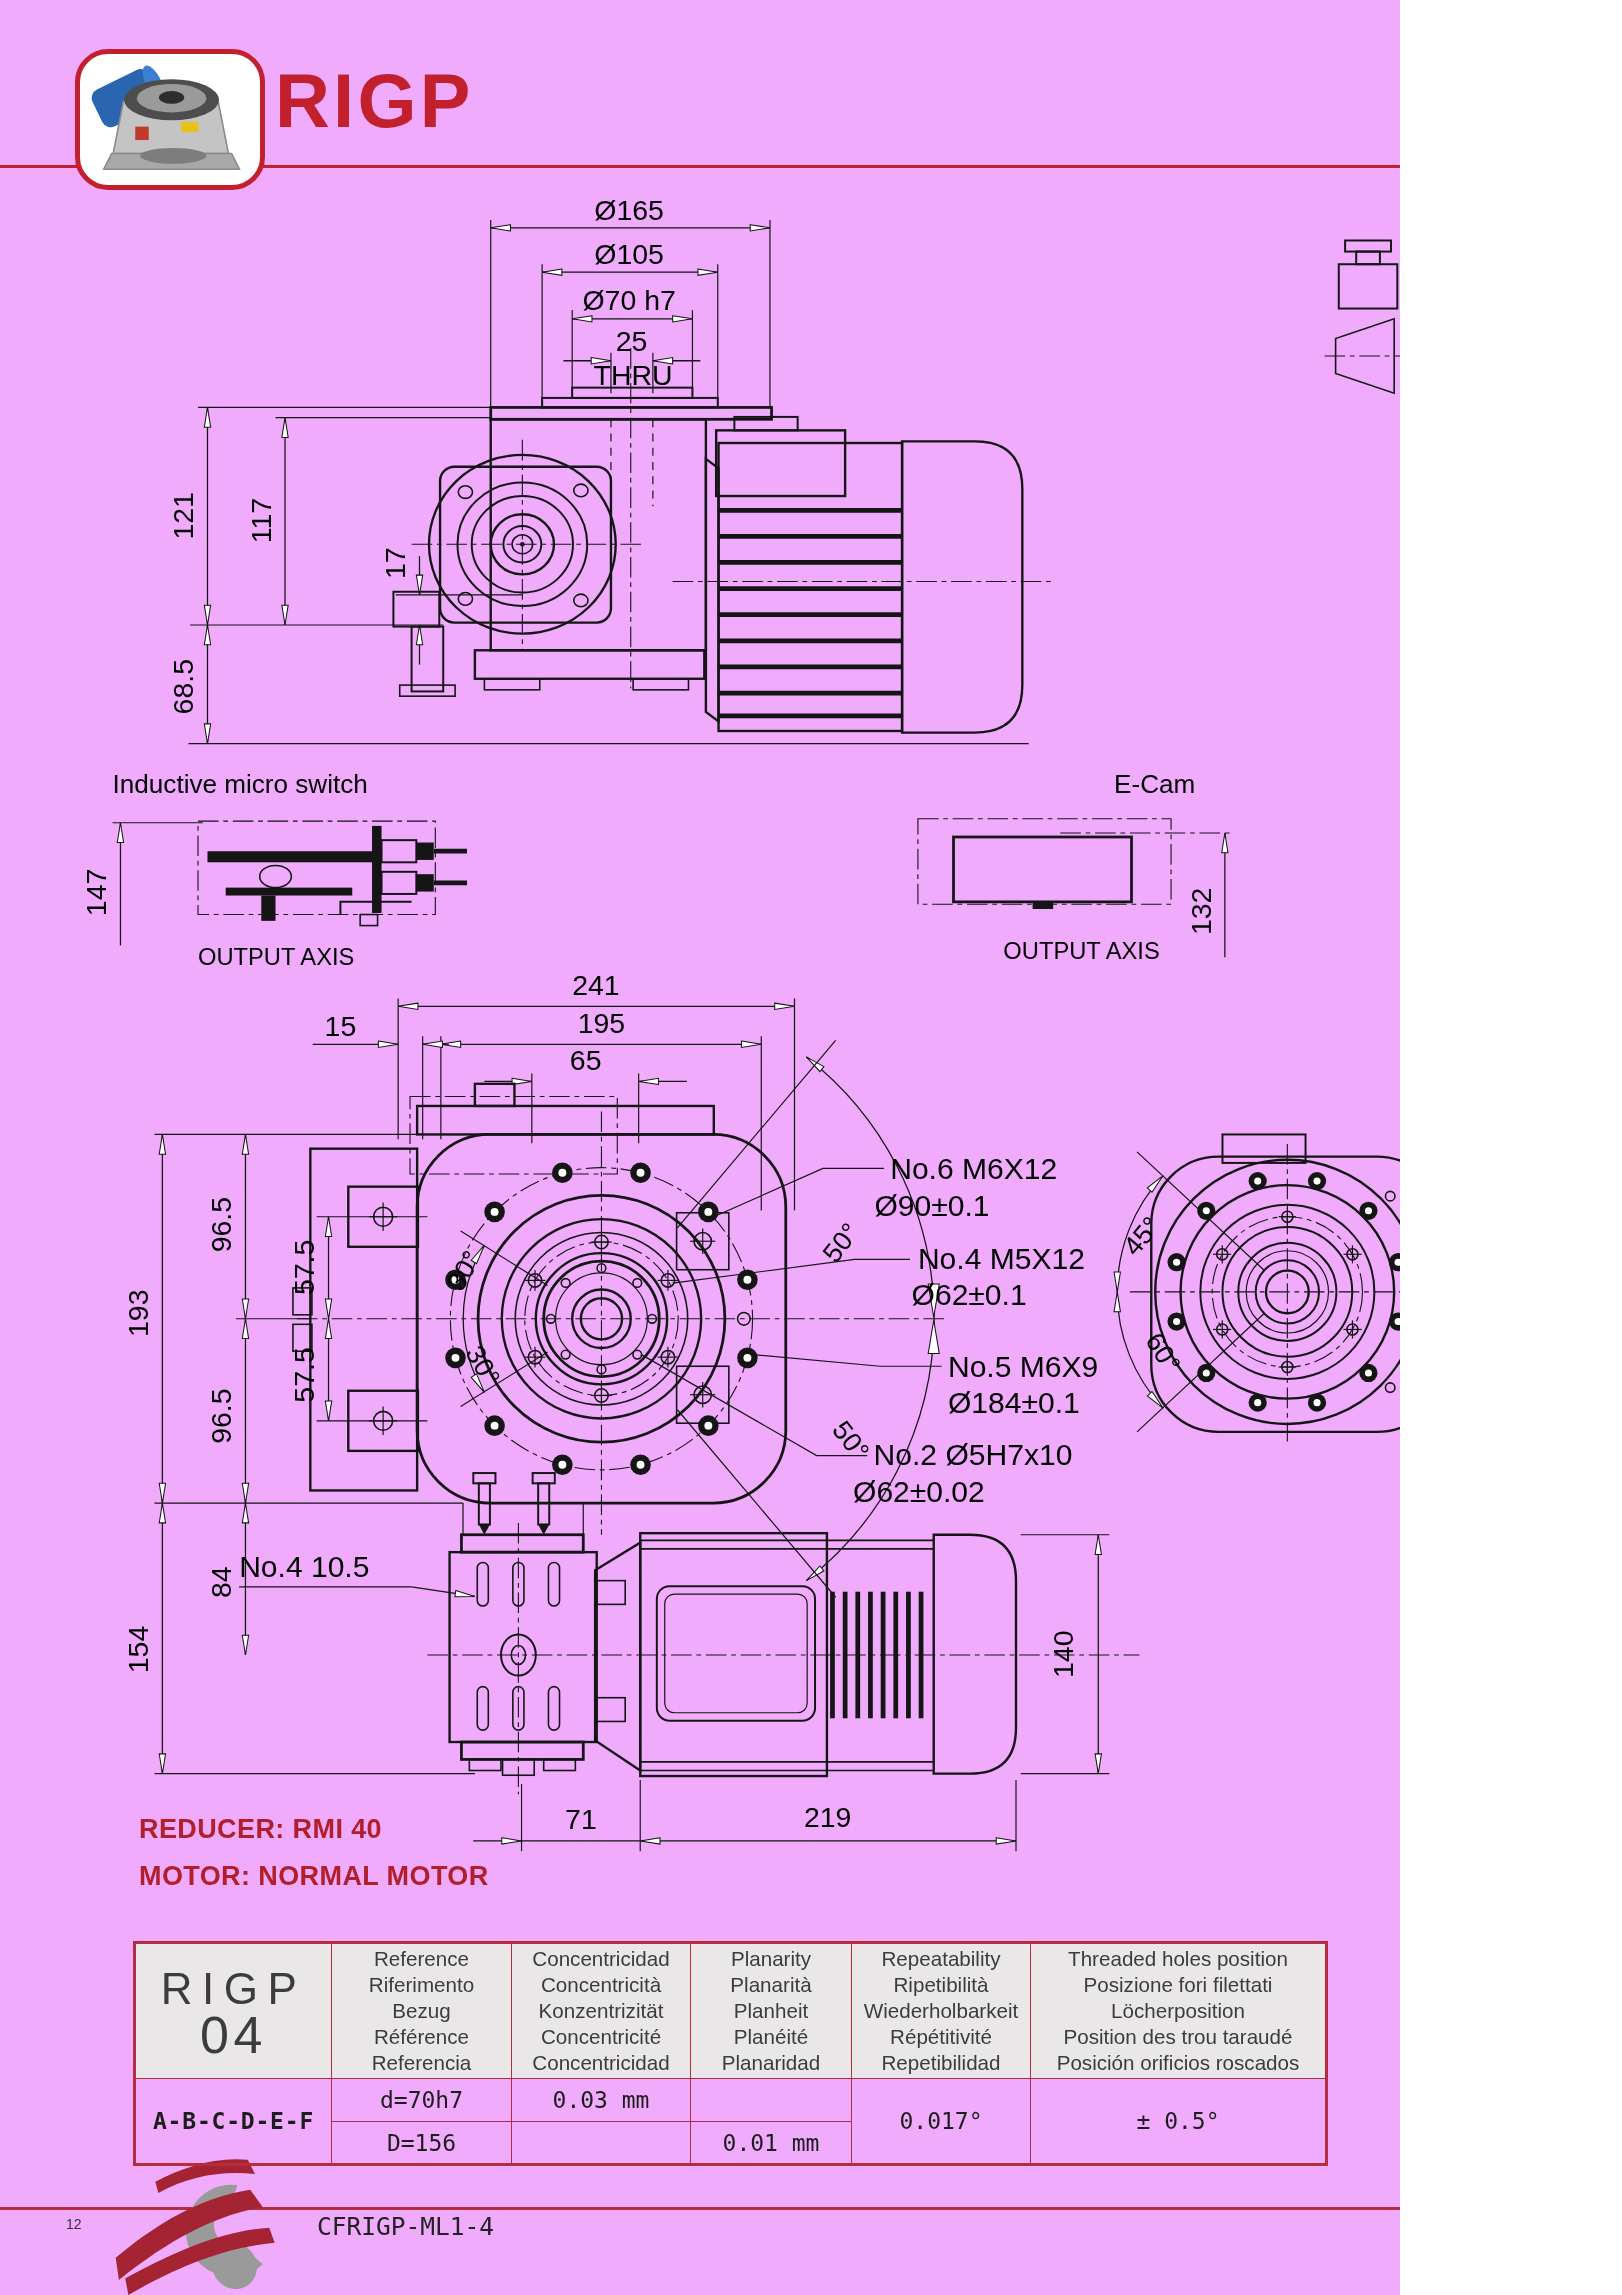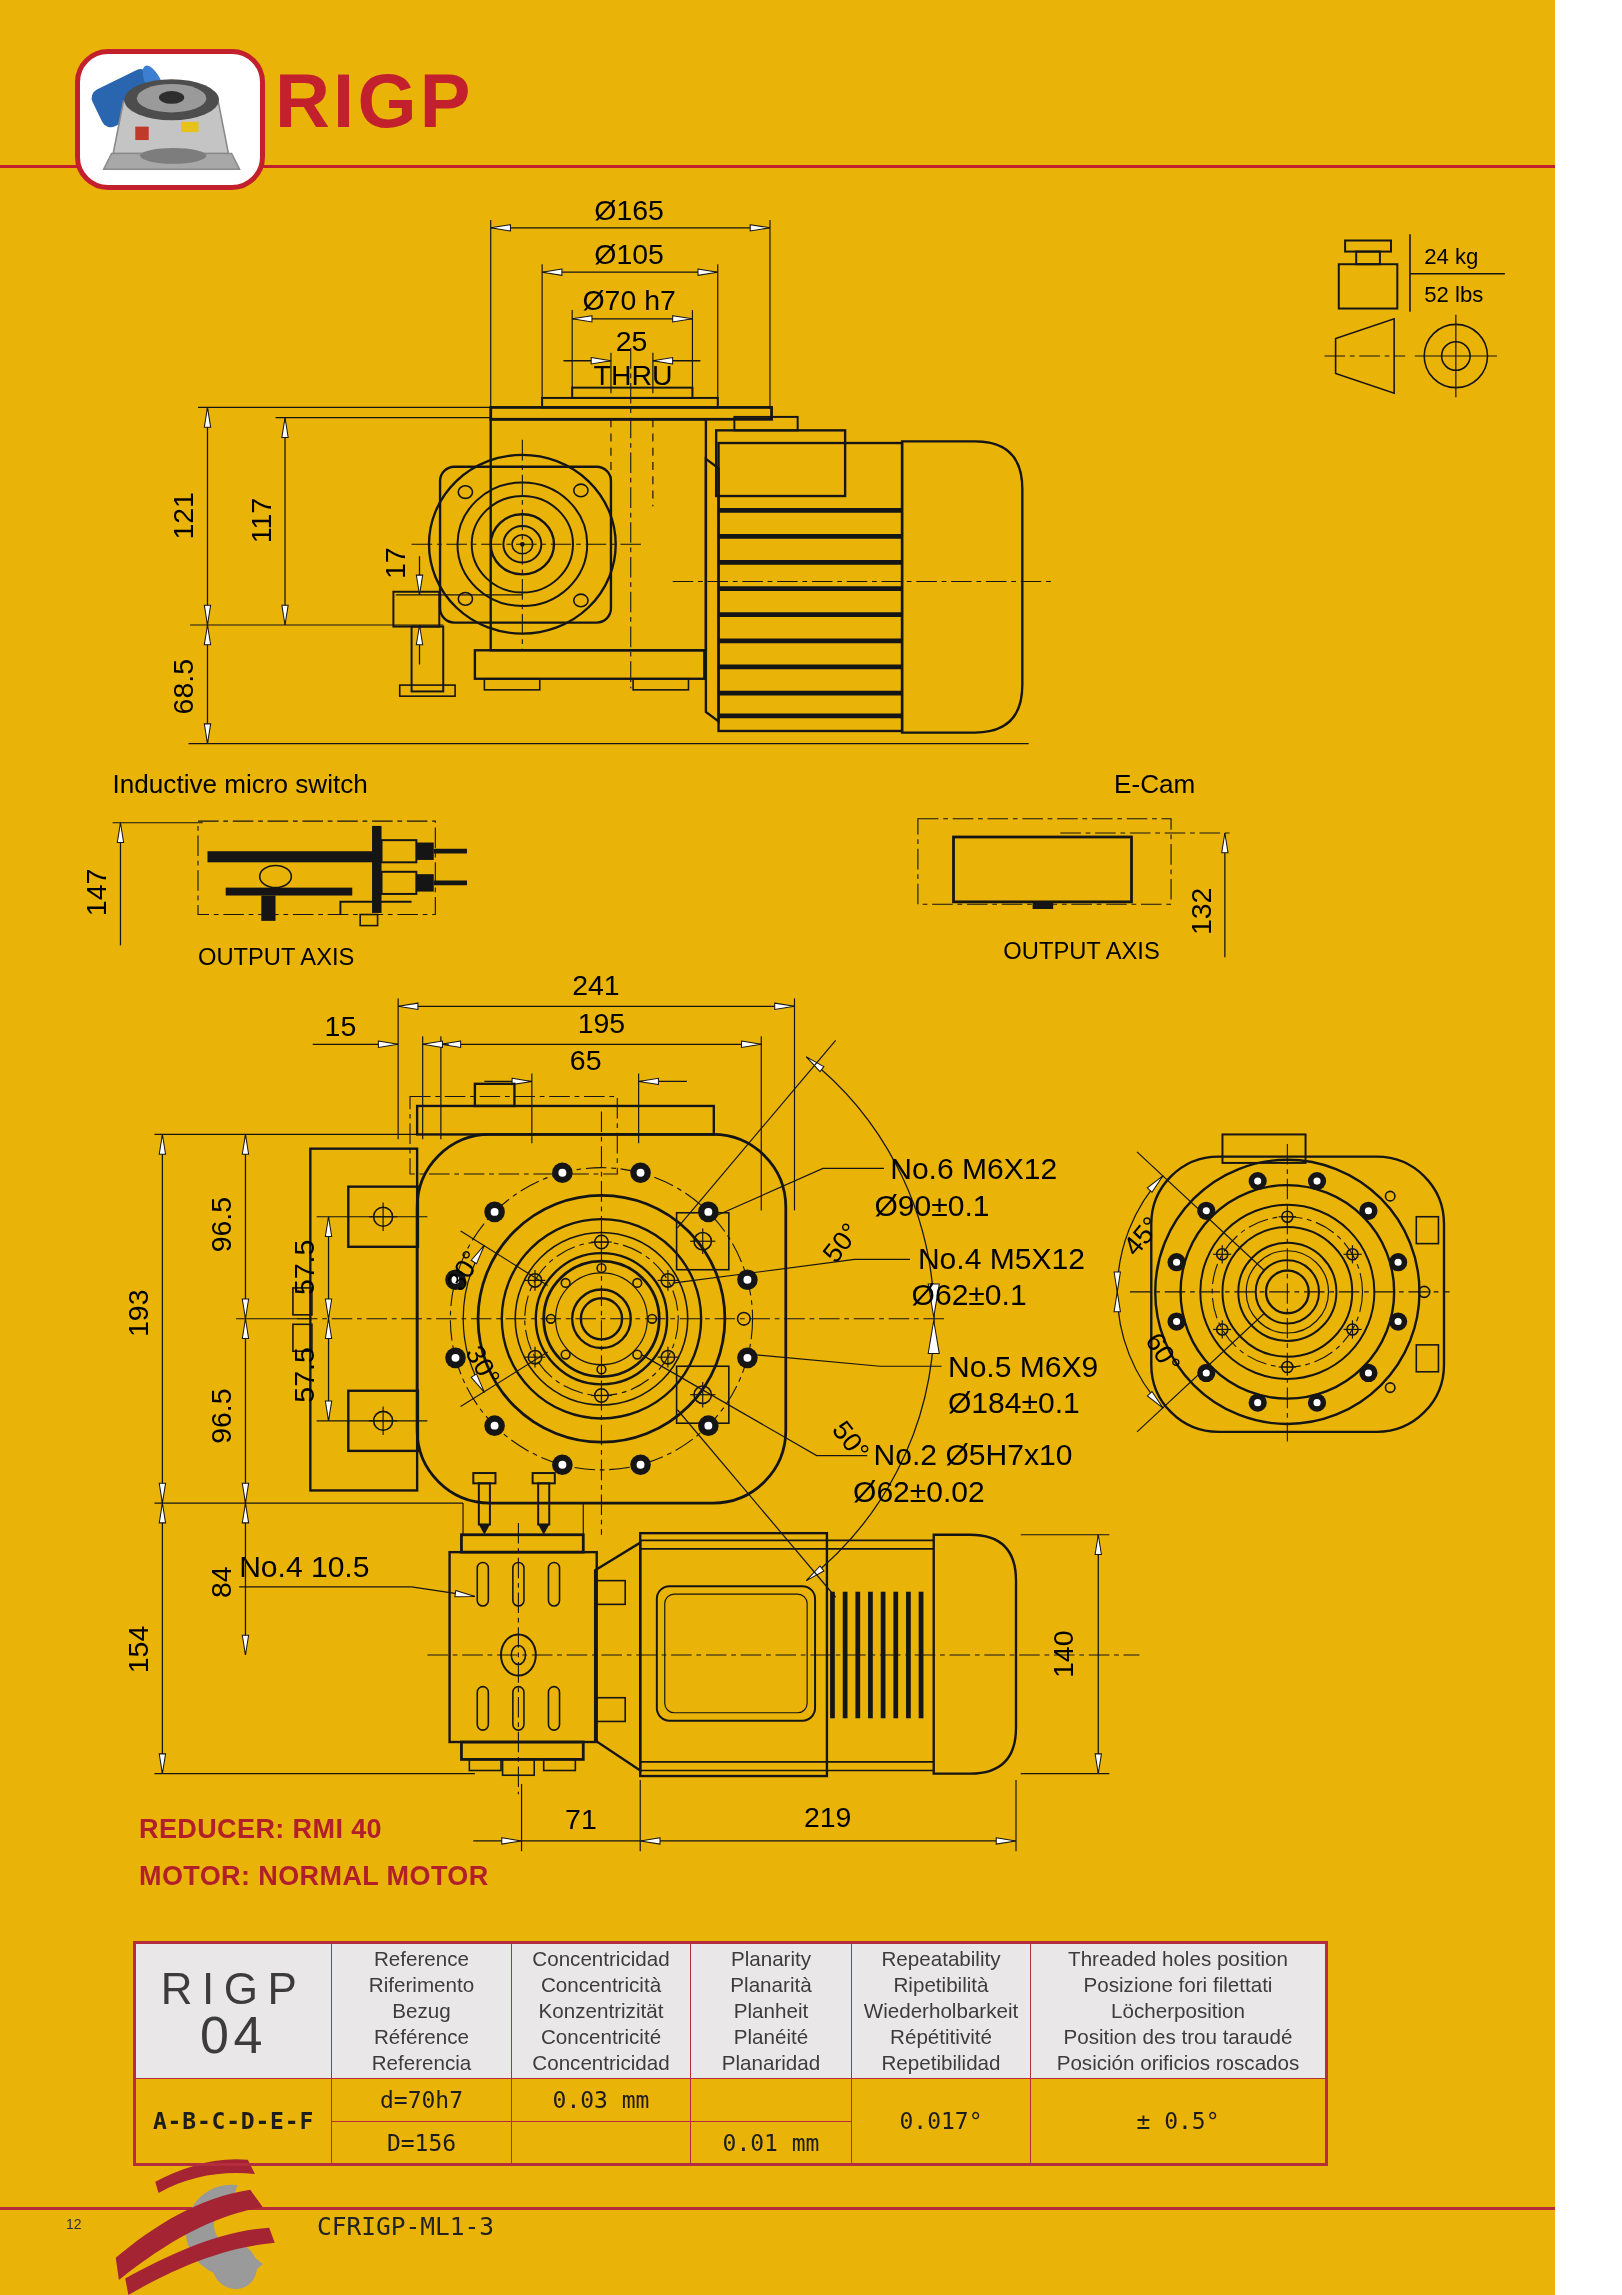--- a/index.html
+++ b/index.html
@@ -1,16 +1,16 @@
 <!DOCTYPE html>
 <html style="font-size:12.7px"><head>
 <meta charset="utf-8">
 <style>
   html,body{margin:0;padding:0;background:#ffffff}
-  .page{position:relative;width:1555px;height:2295px;background:#eab308;font-family:"Liberation Sans",sans-serif;overflow:hidden}
+  .page{position:relative;width:1400px;height:2295px;background:#f0abfc;font-family:"Liberation Sans",sans-serif;overflow:hidden}
   .red-rule{position:absolute;left:0;top:165px;width:1623px;height:3.2px;background:#c3202d;z-index:1}
   .logo-frame{position:absolute;left:75px;top:49px;width:180px;height:131px;border:5.5px solid #c3202d;border-radius:33px;background:#fff;z-index:3;overflow:hidden}
   .brand-title{position:absolute;left:275px;top:57px;font-size:76px;font-weight:bold;color:#c3202d;letter-spacing:3.2px;z-index:2}
   .drawing-svg{position:absolute;left:0;top:0;z-index:2}
   .note{position:absolute;left:139px;font-weight:bold;font-size:27px;color:#b01f2a;letter-spacing:0.4px;z-index:4}
   .note-reducer{top:1814px}
   .note-motor{top:1861px}
   .spec-table{position:absolute;left:133px;top:1941px;width:1191px;border-collapse:collapse;z-index:4;table-layout:fixed}
   .spec-table td,.spec-table th{border:1.6px solid #b42d3c;text-align:center;vertical-align:middle;padding:0}
   .spec-table{border:3.2px solid #b42d3c}
@@ -598,16 +598,16 @@
     <tr class="brow">
       <td>D=156</td>
       <td></td>
       <td>0.01 mm</td>
     </tr>
   </tbody>
     </table>
 
   <div class="footer-rule"></div>
   <div class="page-num">12</div>
-  <div class="doc-code">CFRIGP-ML1-3</div>
+  <div class="doc-code">CFRIGP-ML1-4</div>
 
 </div>
 
 
 </body></html>

